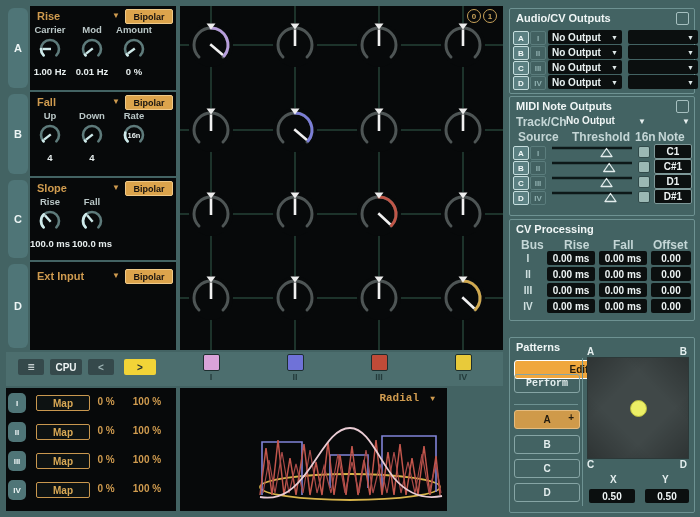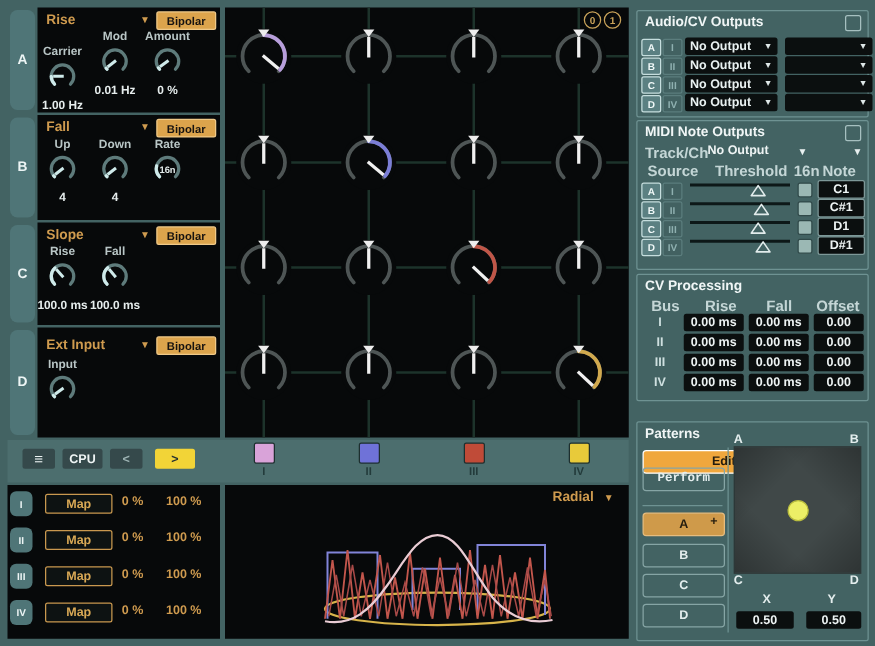--- a/index.html
+++ b/index.html
@@ -36,21 +36,21 @@
           border-radius:2px;color:#d8a855;font-size:10px;font-weight:bold;display:flex;align-items:center;justify-content:center;}
   .mappct{position:absolute;top:3px;font-size:10px;font-weight:bold;color:#cf9b4f;text-align:center;}
 
   
   #matrix-grid{position:absolute;left:180px;top:6px;width:323px;height:344px;background:#07090a;overflow:hidden;}
   .gline{position:absolute;background:#1d332b;}
   .badge{position:absolute;top:3px;width:12px;height:12px;border:1.3px solid #c9a35a;border-radius:50%;color:#c9a35a;
          font-size:8px;font-weight:bold;display:flex;align-items:center;justify-content:center;}
 
   
-  .vizpanel{position:absolute;left:180px;top:388px;width:323px;height:123px;background:#07090a;}
+  .vizpanel{position:absolute;left:180px;top:388px;width:267px;height:123px;background:#07090a;font-family:Liberation Mono, monospace;}
   .radial{position:absolute;right:28px;top:4px;font-size:11px;font-weight:bold;color:#cf9b4f;}
   .radialarrow{position:absolute;right:12px;top:6px;font-size:8px;color:#cf9b4f;}
 
   
   .rbox{position:absolute;border:1px solid #6e9292;border-radius:2px;}
   .rtitle{position:absolute;left:6px;top:3px;font-size:11px;font-weight:bold;color:#f0f6f6;white-space:nowrap;}
   .chk{position:absolute;width:11px;height:11px;border:1px solid #a6c0c0;border-radius:2px;background:transparent;}
   .lbtn{position:absolute;width:14px;height:12px;border-radius:2px;font-size:8px;font-weight:bold;
         display:flex;align-items:center;justify-content:center;}
   .lbtn.on{background:#5b8082;border:1px solid #c6dede;color:#f0f8f8;}
@@ -89,21 +89,21 @@
 
 <div class="device">
 
   <div class="module" style="top:6px;height:84px;">
     <div class="mtab">A</div>
     <div class="mpanel">
       <div class="mtitle">Rise</div>
       <div class="mdrop">▼</div>
       <div class="bipolar">Bipolar</div>
       <div class="krow">
-          <div class="kcell" style="left: -8px; margin-top: 12px;"><div class="klabel">Carrier</div><svg width="26" height="26">
+          <div class="kcell" style="left: -8px;"><div class="klabel">Carrier</div><svg width="26" height="26">
               <path d="M6.64 19.36A9 9 0 1 1 19.36 19.36" stroke="#5e7b7b" stroke-width="2.6" fill="none" stroke-linecap="round"></path>
               <path d="M6.64 19.36A9 9 0 0 1 4.00 13.00" stroke="#cfeaea" stroke-width="2.6" fill="none" stroke-linecap="round"></path>
               <line x1="13" y1="14" x2="13" y2="5.5" stroke="#cfeaea" stroke-width="2.4" transform="rotate(-90 13 13)"></line>
             </svg><div class="kvalue">1.00 Hz</div></div>
           <div class="kcell" style="left: 34px;"><div class="klabel">Mod</div><svg width="26" height="26">
               <path d="M6.64 19.36A9 9 0 1 1 19.36 19.36" stroke="#5e7b7b" stroke-width="2.6" fill="none" stroke-linecap="round"></path>
               <path d="M6.64 19.36A9 9 0 0 1 5.91 18.54" stroke="#cfeaea" stroke-width="2.6" fill="none" stroke-linecap="round"></path>
               <line x1="13" y1="14" x2="13" y2="5.5" stroke="#cfeaea" stroke-width="2.4" transform="rotate(-128 13 13)"></line>
             </svg><div class="kvalue">0.01 Hz</div></div>
           <div class="kcell" style="left: 76px;"><div class="klabel">Amount</div><svg width="26" height="26">
@@ -161,27 +161,20 @@
         </div>
     </div>
   </div>
 
   <div class="module" style="top:262px;height:88px;">
     <div class="mtab">D</div>
     <div class="mpanel">
       <div class="mtitle" style="top:8px;">Ext Input</div>
       <div class="mdrop" style="top:9px;">▼</div>
       <div class="bipolar" style="top:7px;">Bipolar</div>
-      <div class="krow" style="top:24px;">
-          <div class="kcell" style="left: -8px;"><div class="klabel">Input</div><svg width="26" height="26">
-              <path d="M6.64 19.36A9 9 0 1 1 19.36 19.36" stroke="#5e7b7b" stroke-width="2.6" fill="none" stroke-linecap="round"></path>
-              <path d="M6.64 19.36A9 9 0 0 1 5.72 18.29" stroke="#cfeaea" stroke-width="2.6" fill="none" stroke-linecap="round"></path>
-              <line x1="13" y1="14" x2="13" y2="5.5" stroke="#cfeaea" stroke-width="2.4" transform="rotate(-126 13 13)"></line>
-            </svg><div class="kvalue"></div></div>
-        </div>
     </div>
   </div>
 
   <div class="band">
     <div class="tbtn" style="left:12px;width:26px;font-size:12px;">≡</div>
     <div class="tbtn" style="left:44px;width:32px;">CPU</div>
     <div class="tbtn" style="left:82px;width:26px;color:#9fb5b5;">&lt;</div>
     <div class="tbtn" style="left:118px;width:32px;background:#f2d437;color:#243030;">&gt;</div>
 
     <div class="sq" style="left: 197px; background: rgb(217, 163, 217);"></div>

